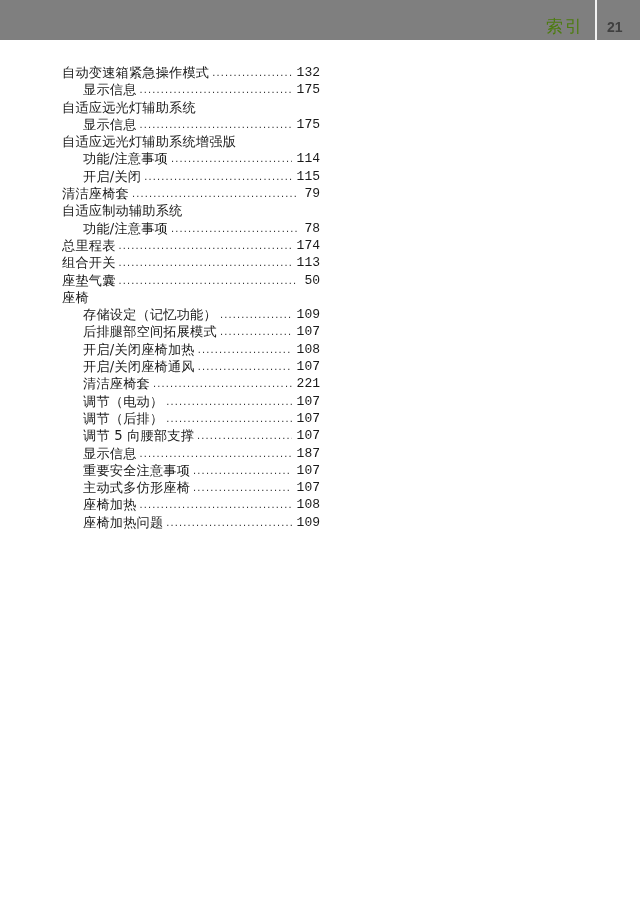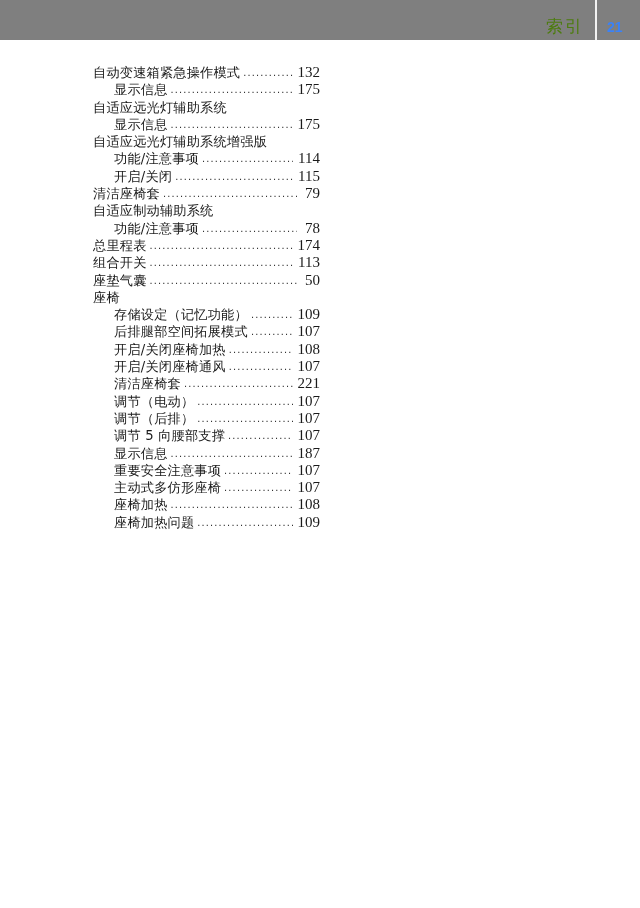--- a/index.html
+++ b/index.html
@@ -34,39 +34,38 @@
     color: #4d7c0f;
     letter-spacing: 2px;
     line-height: 24px;
   }
   .page-number {
     position: absolute;
     left: 607px; top: 16px;
     font-family: "Liberation Sans", sans-serif;
     font-weight: bold;
     font-size: 14px;
-    color: #3b82f6;
+    color: #404040;
     line-height: 22px;
   }
   .index-list {
     position: absolute;
     left: 62px; top: 64px;
     width: 258px;
     margin: 0; padding: 0;
     list-style: none;
   }
   .entry {
     position: relative;
     height: 17.3px;
     line-height: 17.3px;
     font-size: 13.2px;
     white-space: nowrap;
     display: flex;
     align-items: center;
-    margin-left: 31px;
   }
   .entry.level-2 { padding-left: 21px; }
   .entry .label {
     flex: 0 0 auto;
     letter-spacing: 0.2px;
   }
   .entry .leader {
     flex: 1 1 auto;
     overflow: hidden;
     margin: 0 5px 0 3px;
@@ -75,22 +74,22 @@
     letter-spacing: 1.2px;
     color: #333;
   }
   .entry .leader::before {
     content: "..................................................................................................................";
   }
   .entry .page {
     flex: 0 0 auto;
     min-width: 18px;
     text-align: right;
-    font-family: Liberation Serif, serif;
-    font-size: 15px;
+    font-family: Liberation Mono, monospace;
+    font-size: 13px;
   }
 </style>
 </head>
 <body>
 
 <div class="header-bar"></div>
 <div class="header-divider"></div>
 <div class="header-title">索引</div>
 <div class="page-number">21</div>
 

